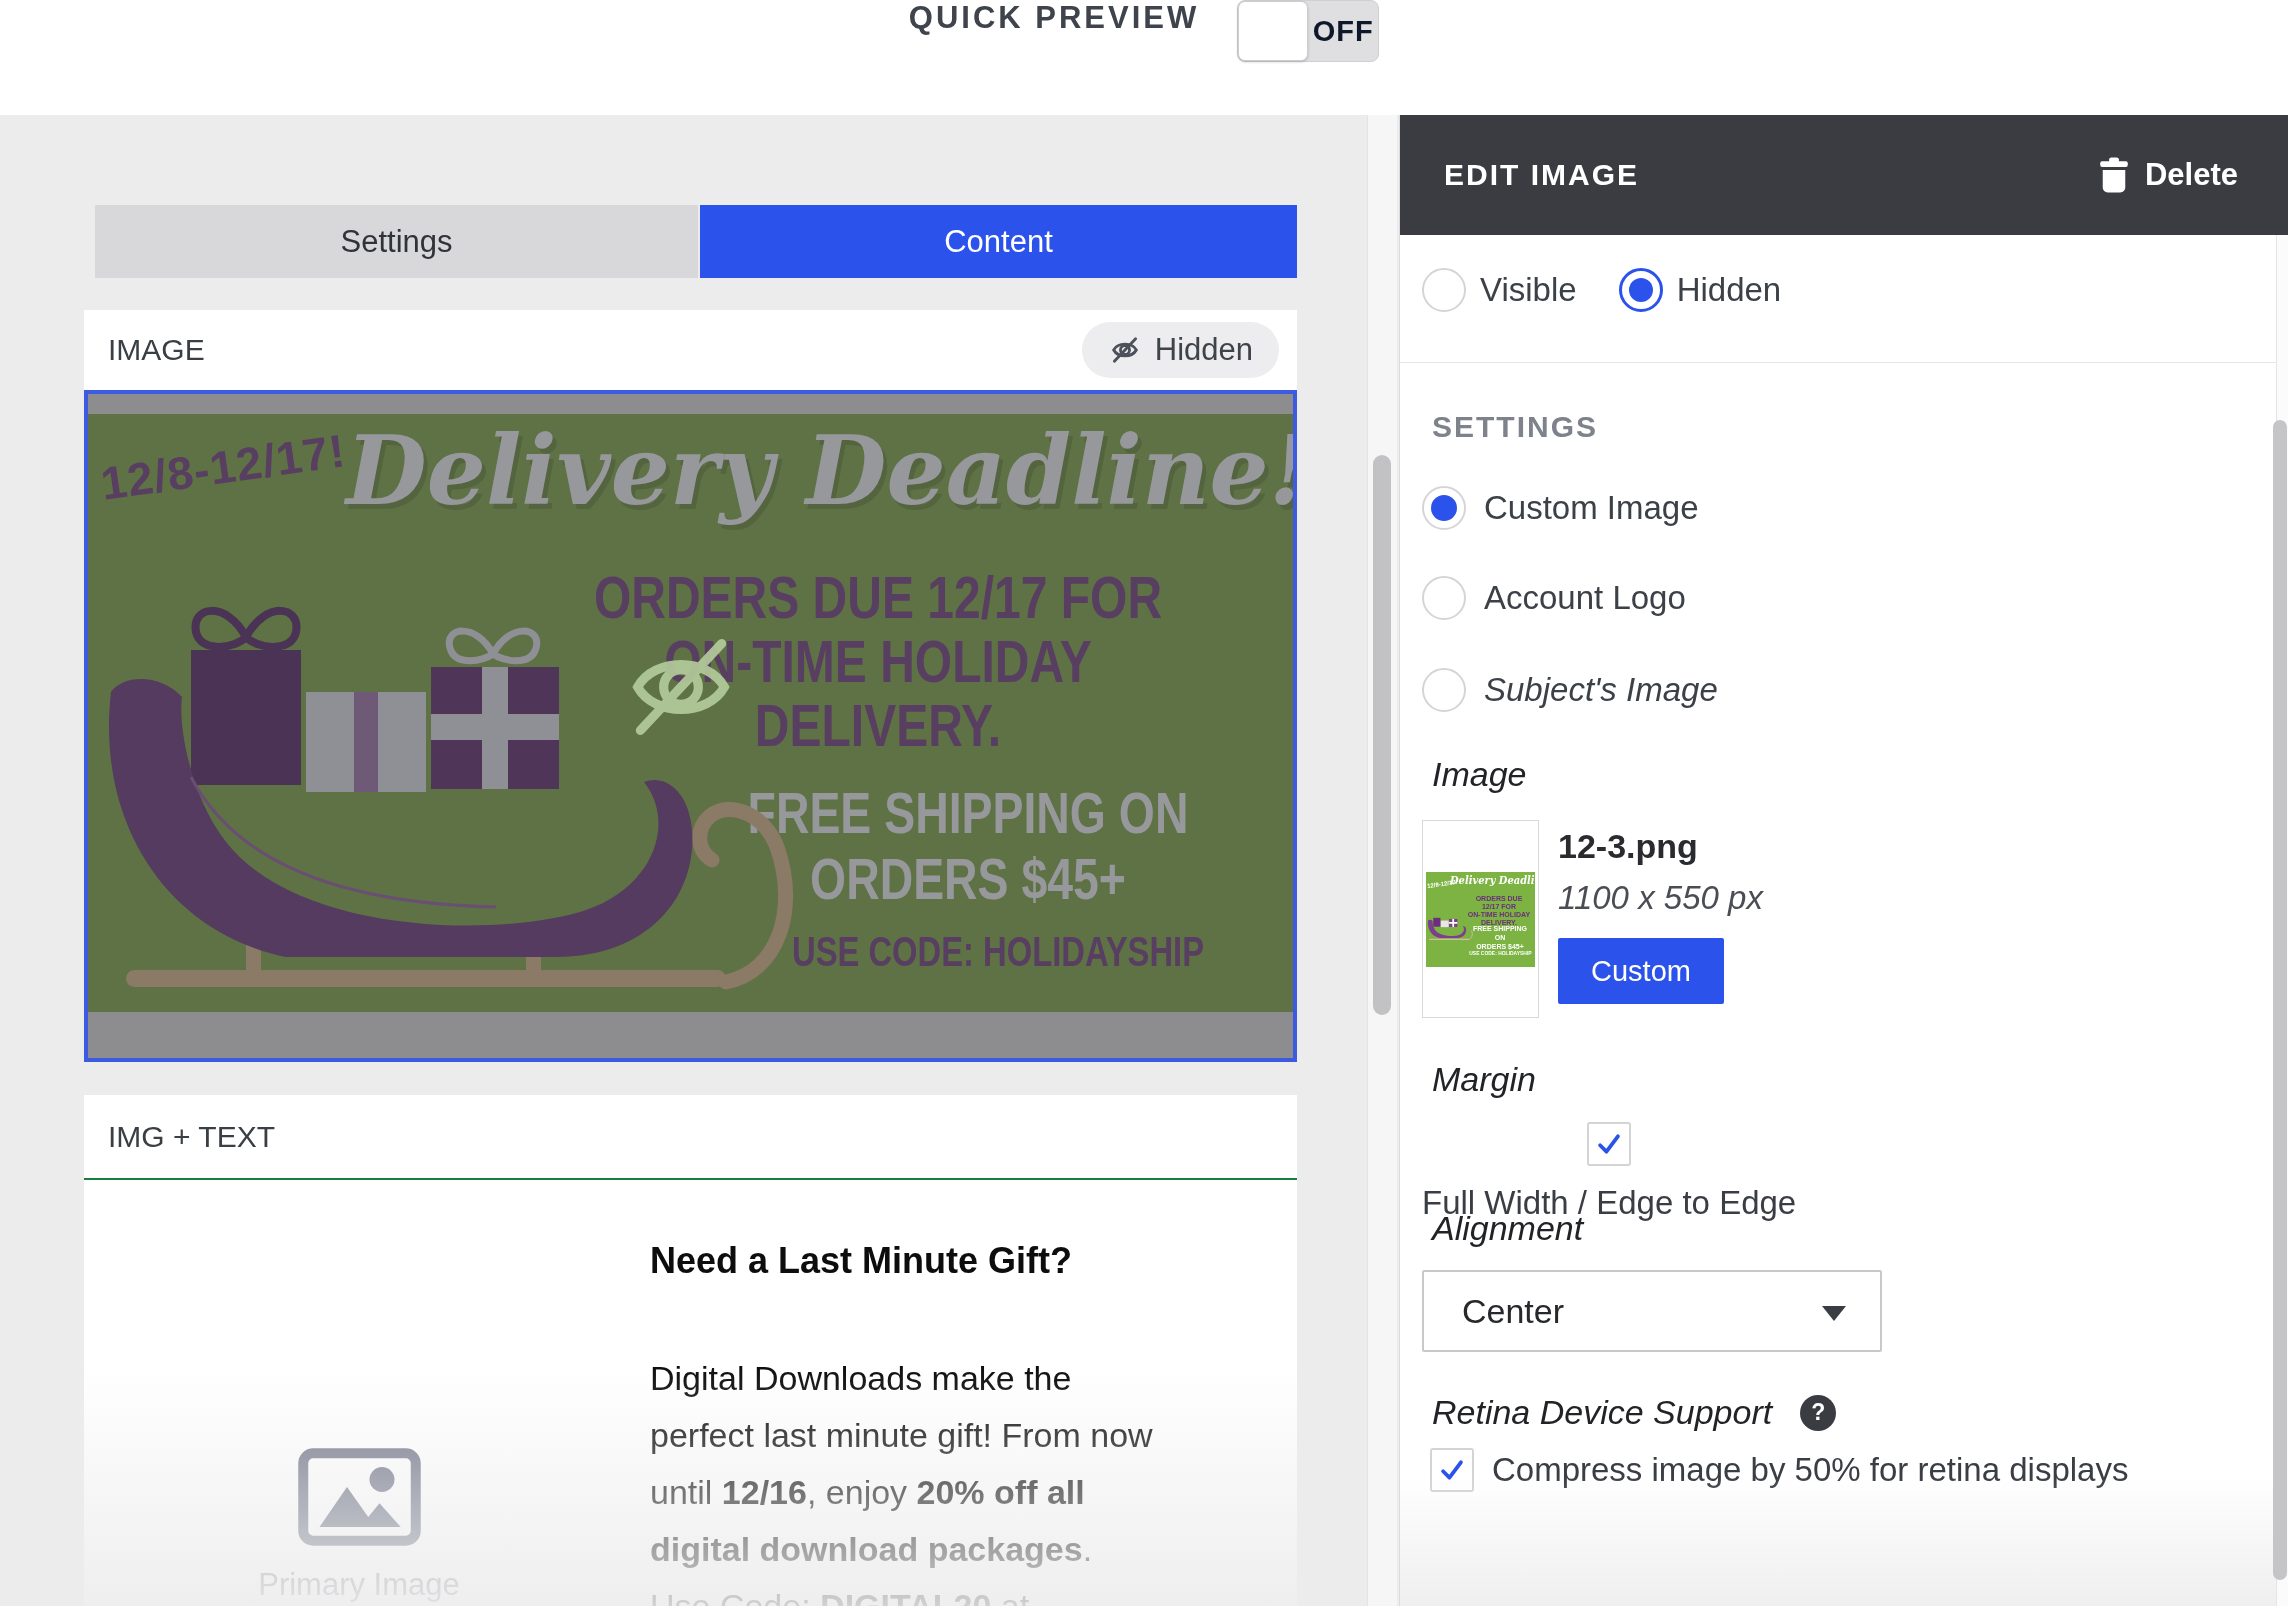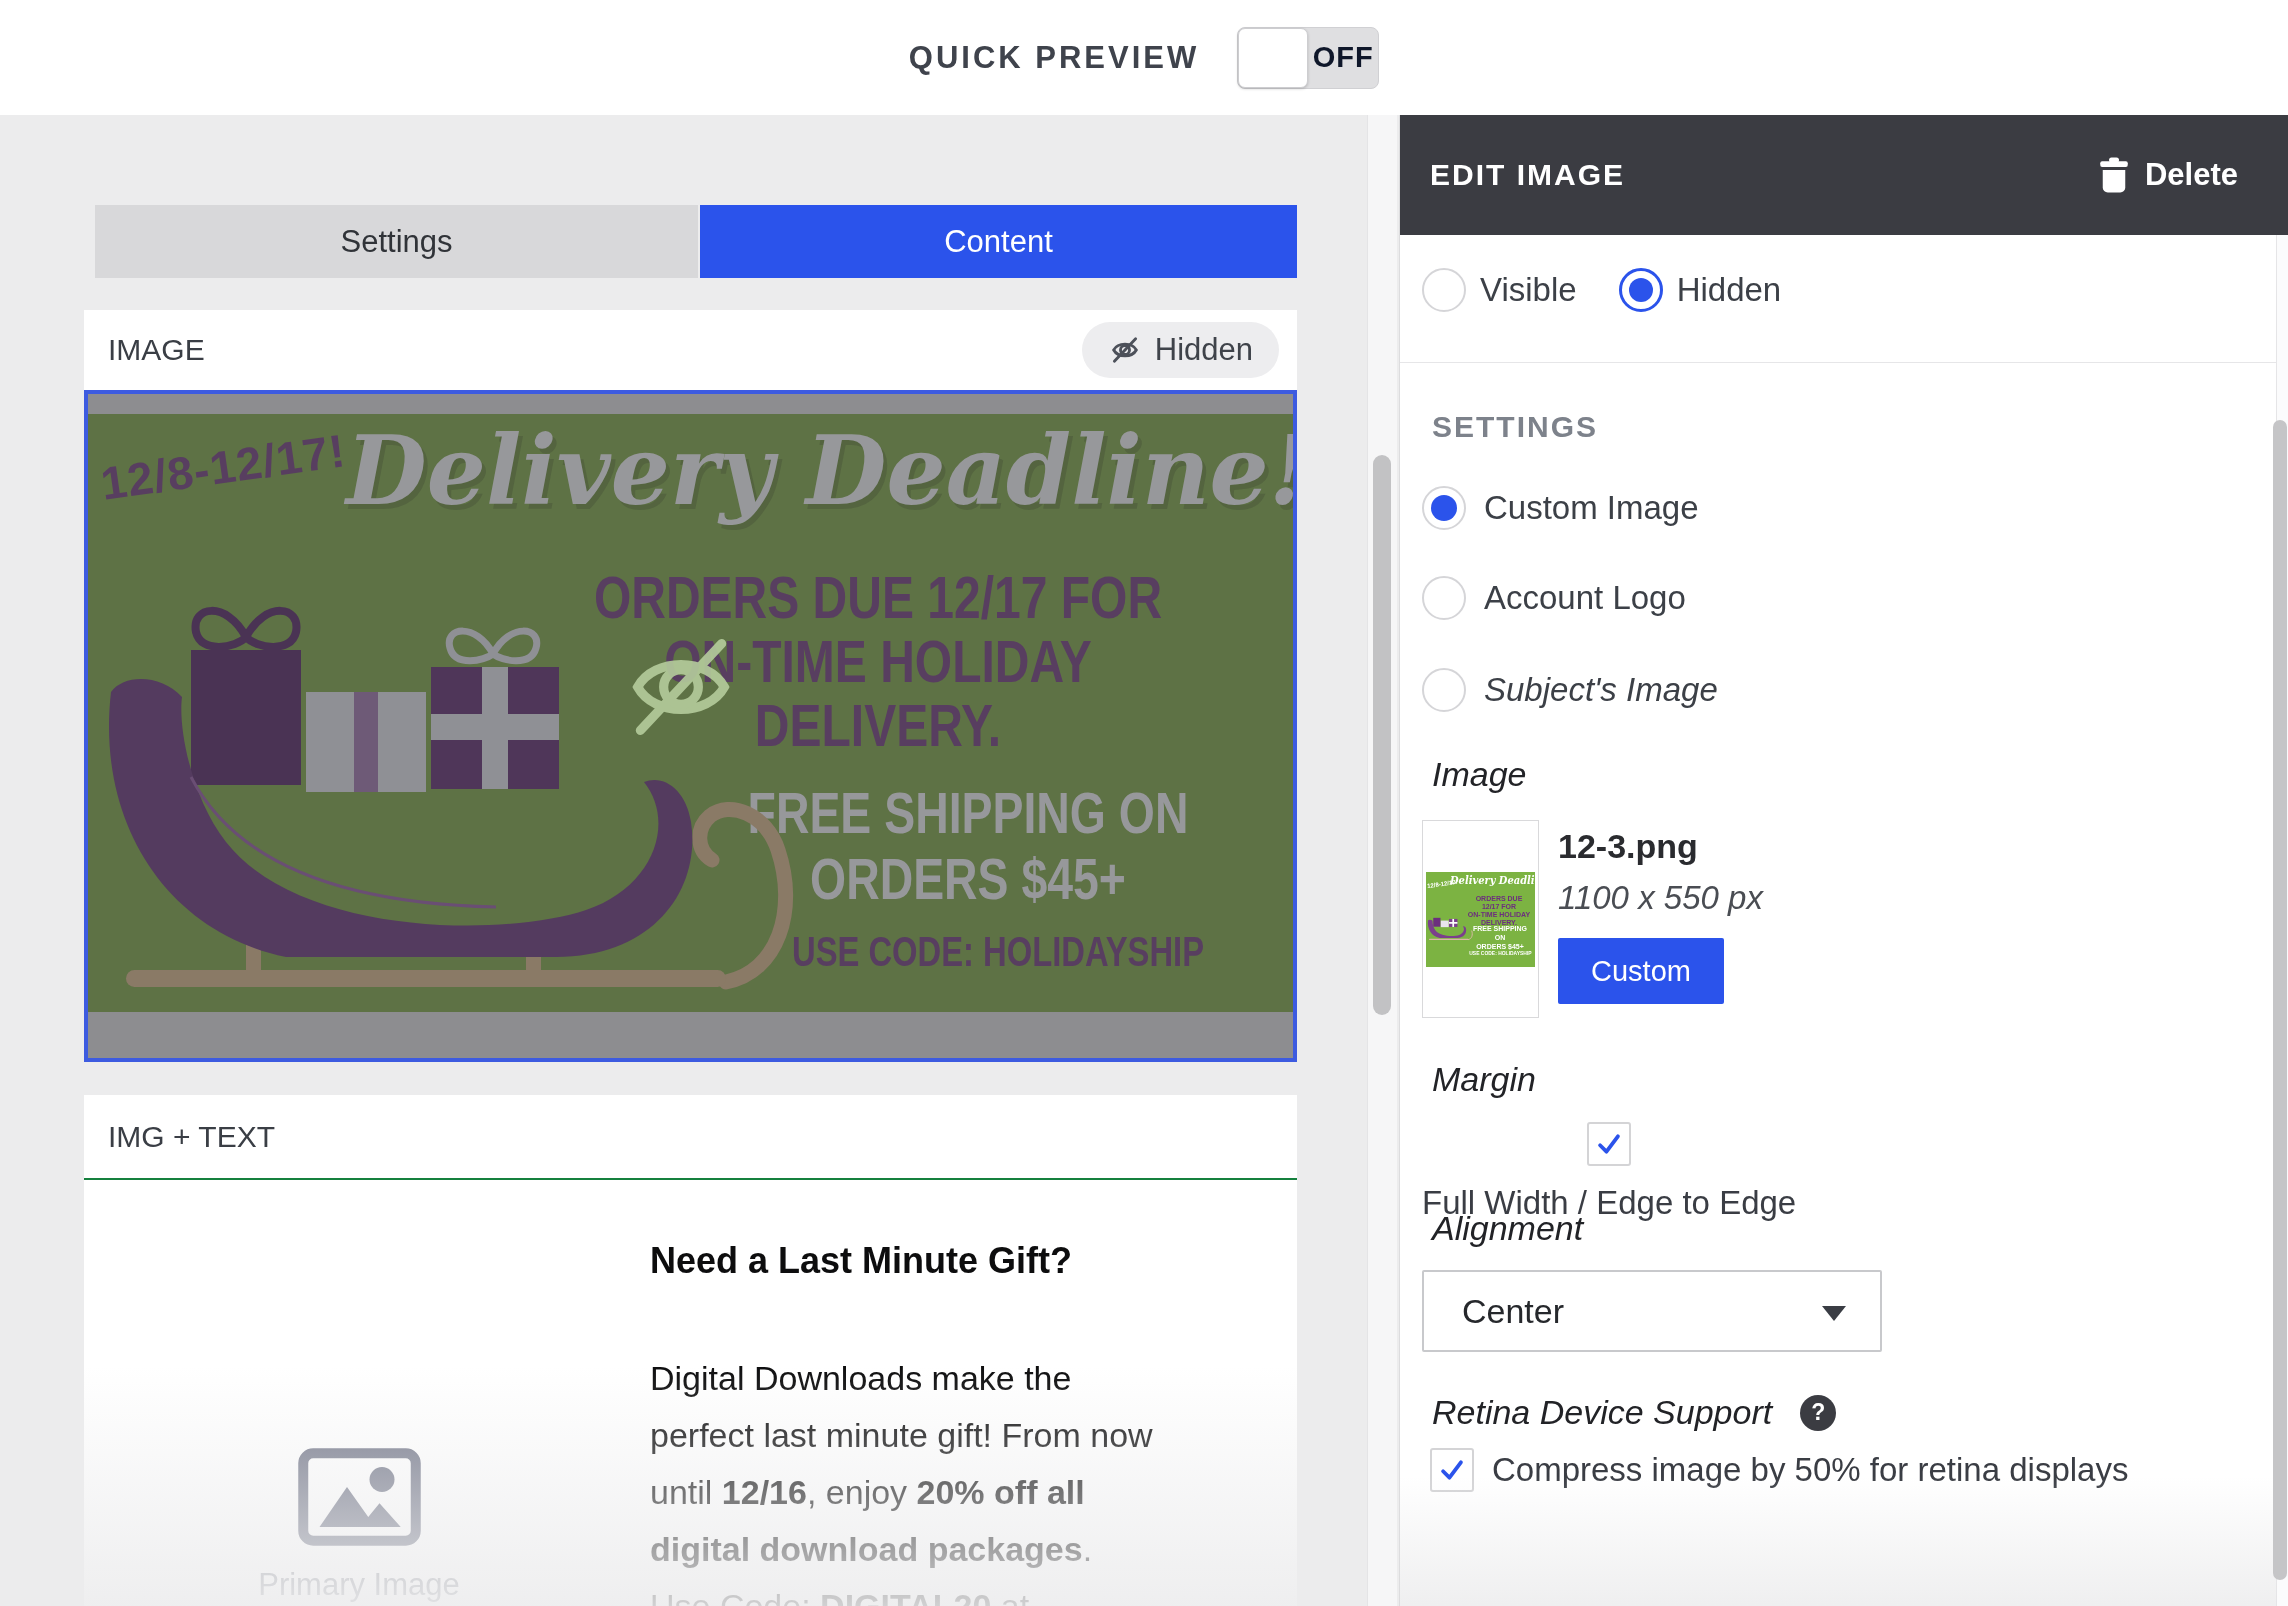--- a/index.html
+++ b/index.html
@@ -4,21 +4,21 @@
 <style>
   :root{
     --accent:#2B53EB; --panel_header:#3B3C42; --selection_border:#3D5BE0;
     --banner_bg:#5E7245; --banner_purple:#583E60; --banner_gray:#97989B;
   }
   *{margin:0;padding:0;box-sizing:border-box;}
   html,body{width:2288px;height:1606px;}
   body{position:relative;overflow:hidden;background:#fff;font-family:"Liberation Sans",sans-serif;}
 
   
-  .topbar{position:absolute;left:0;top:0;width:2288px;height:115px;background:#fff;display:flex;align-items:center;justify-content:center;gap:38px;}
+  .topbar{position:absolute;left:0;top:0;width:2288px;height:115px;background:#fff;display:flex;justify-content:center;gap:38px;}
   .qp-label{font-size:31px;font-weight:700;letter-spacing:3px;color:#3f434c;}
   .toggle{width:142px;height:62px;border-radius:8px;background:#dfdfe1;border:1px solid #d0d0d3;display:flex;align-items:center;cursor:pointer;}
   .toggle .knob{width:70px;height:60px;background:#fff;border:1px solid #cdcdd0;border-radius:7px;box-shadow:0 1px 3px rgba(0,0,0,.18);}
   .toggle .state{flex:1;text-align:center;color:#0f172a;font-weight:700;font-size:29px;letter-spacing:1px;}
 
   
   .workspace{position:absolute;left:0;top:115px;width:1399px;height:1491px;background:#ececed;}
   .tab{position:absolute;top:90px;height:73px;display:flex;align-items:center;justify-content:center;font-size:31px;cursor:pointer;}
   .tab-settings{left:95px;width:603px;background:#d8d8da;color:#303338;}
   .tab-content{left:700px;width:597px;background:var(--accent,#2B53EB);color:#fff;}
@@ -52,21 +52,21 @@
   .textcol .body{font-size:34px;line-height:57px;}
 
   .card-fade{position:absolute;left:0;bottom:0;width:100%;height:240px;background:linear-gradient(to bottom,rgba(236,236,237,0),rgba(236,236,237,.88));pointer-events:none;}
 
   
   .scroll-left{position:absolute;left:1367px;top:115px;width:30px;height:1491px;background:#f6f6f7;border-left:1px solid #e4e4e6;}
   .scroll-left .thumb{position:absolute;left:5px;top:340px;width:18px;height:560px;background:#c2c2c4;border-radius:9px;}
 
   
   .panel{position:absolute;left:1399px;top:115px;width:889px;height:1491px;background:#fff;border-left:1px solid #dcdcde;}
-  .panel-header{height:120px;background:var(--panel_header,#3B3C42);display:flex;align-items:center;padding:0 50px 0 30px;}
+  .panel-header{height:120px;background:var(--panel_header,#3B3C42);display:flex;align-items:center;padding:0 50px 0 44px;}
   .panel-title{color:#fff;font-size:30px;font-weight:700;letter-spacing:2px;}
   .delete-btn{margin-left:auto;display:flex;align-items:center;gap:16px;color:#fff;cursor:pointer;background:none;border:none;}
   .delete-btn span{font-size:31px;font-weight:700;color:#fff;}
 
   .radio{width:44px;height:44px;border-radius:50%;background:#fff;border:2px solid #d5d5d8;flex:0 0 auto;display:flex;align-items:center;justify-content:center;cursor:pointer;}
   .radio.sel-ring{border:3px solid var(--accent,#2B53EB);}
   .radio.sel-ring i{width:24px;height:24px;border-radius:50%;background:var(--accent,#2B53EB);}
   .radio.sel-dot i{width:26px;height:26px;border-radius:50%;background:var(--accent,#2B53EB);}
   .rlabel{font-size:33px;color:#3c4047;cursor:pointer;}
   .row{position:absolute;display:flex;align-items:center;gap:18px;}

